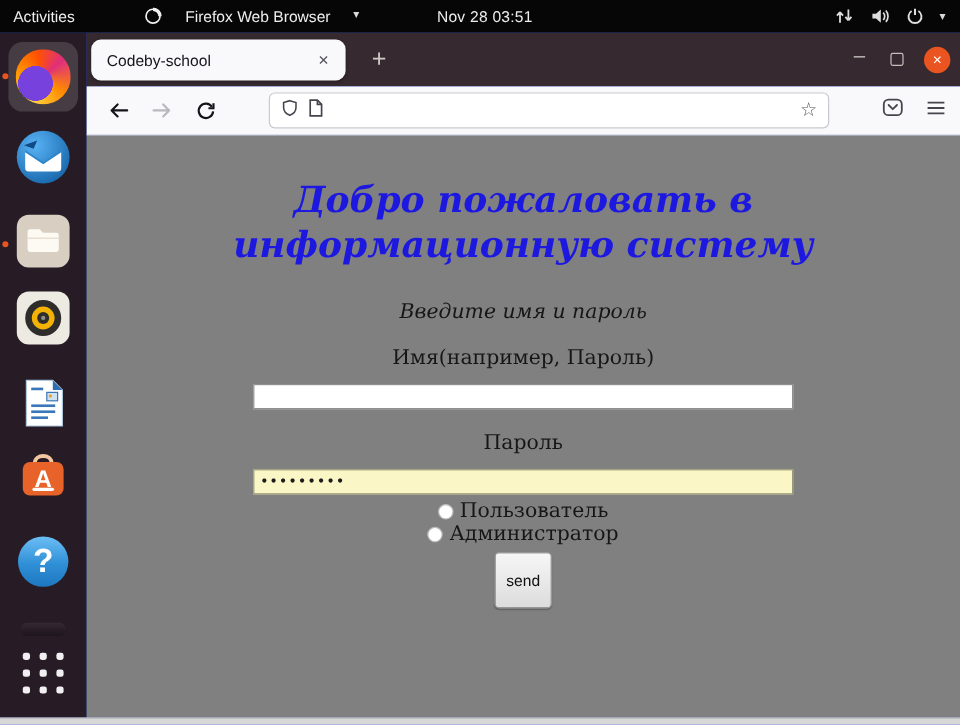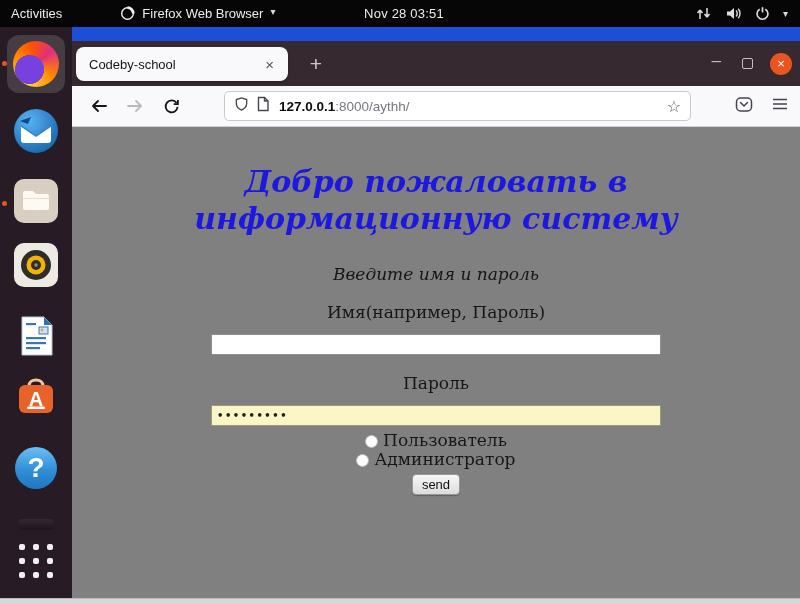--- a/index.html
+++ b/index.html
@@ -3,42 +3,42 @@
 <meta charset="utf-8">
 <style>
   html,body { margin:0; padding:0; }
   body { width:800px; height:604px; overflow:hidden; font-family:"Liberation Sans",sans-serif; }
   .screen { position:relative; width:800px; height:604px; background:#1d4ed8; }
 
   
   .topbar { position:absolute; top:0; left:0; width:800px; height:27px; background:#060606;
             color:#ededed; display:flex; align-items:center; font-size:13px; z-index:6; }
   .activities { padding:0 16px 0 11px; }
-  .appmenu { display:flex; gap:7px; margin-left:42px; }
+  .appmenu { display:flex; gap:19px; margin-left:42px; }
   .caret { font-size:10px; color:#d9d9d9; }
   .tb-clock { position:absolute; left:50%; transform:translateX(-45%); letter-spacing:.2px; }
   .tb-right { position:absolute; right:0; top:0; height:27px; display:flex; align-items:center; gap:13px; padding-right:12px; }
   .tb-icon { display:flex; align-items:center; }
 
   
   .dock { position:absolute; left:0; top:27px; width:72px; height:571px; background:#271c26; z-index:5; }
   .dock-item { position:absolute; left:12px; width:48px; height:48px; display:flex; align-items:center; justify-content:center; }
   .active-bg { position:absolute; left:7px; top:7px; width:58px; height:58px; border-radius:12px; background:rgba(255,255,255,.14); }
   .run-dot { position:absolute; left:2px; width:5px; height:5px; border-radius:50%; background:#e95420; }
   .ff-logo { width:46px; height:46px; border-radius:50%;
     background:
       radial-gradient(circle at 36% 62%, #7741de 0 35%, rgba(0,0,0,0) 36%),
       conic-gradient(from 200deg, #ffd23c, #ff9e00 .2turn, #ff5200 .4turn, #e02e7c .58turn, #ff8a00 .8turn, #ffd23c);
   }
   .trash-pill { width:38px; height:11px; border-radius:6px; background:linear-gradient(#352833,#1d141c); }
   .app-grid { display:grid; grid-template-columns:repeat(3,6px); grid-template-rows:repeat(3,6px); gap:8px; }
   .app-grid span { width:6px; height:6px; border-radius:2px; background:#f2eff2; }
 
   
-  .window { position:absolute; left:72px; top:41px; width:728px; height:468px; }
+  .window { position:absolute; left:72px; top:27px; width:728px; height:468px; }
   .tabbar { position:relative; height:45px; background:#362a30; }
   .tab { position:absolute; left:4px; top:6px; width:212px; height:34px; background:#f9f9fb; border-radius:8px;
          display:flex; align-items:center; padding:0 10px 0 13px; box-sizing:border-box;
          font-size:13px; color:#15141a; box-shadow:0 1px 3px rgba(0,0,0,.3); }
   .tab-title { flex:1; white-space:nowrap; overflow:hidden; }
   .tab-close { color:#55555e; font-size:15px; line-height:15px; padding:2px 4px; border-radius:3px; }
   .newtab { position:absolute; left:230px; top:9px; width:28px; height:28px; text-align:center;
             color:#cfc9c5; font-size:21px; line-height:27px; font-weight:300; border-radius:4px; }
   .win-controls { position:absolute; right:8px; top:0; height:45px; display:flex; align-items:center; gap:17px; }
   .btn-min { color:#c6c0bc; font-size:17px; line-height:10px; padding:0 4px 6px; }
@@ -70,21 +70,21 @@
   .pass-input { background:#fbf6c5; border:1px solid #9a9a78;
                 font-family:"DejaVu Sans",sans-serif; font-weight:bold; font-size:10px;
                 letter-spacing:1.5px; color:#1c1c1c; }
   .radios { margin-top:5px; font-size:17px; line-height:19px; }
   .radios label { display:block; }
   input[type="radio"] { appearance:none; -moz-appearance:none; -webkit-appearance:none;
                         width:13px; height:13px; border-radius:50%; background:#fff;
                         border:1px solid #b9b9b9; margin:0 5px 0 0; vertical-align:-2px; }
   .send-btn { margin-top:5px; font-family:"Liberation Sans",sans-serif; font-size:13px; color:#101010;
               background:linear-gradient(#f7f7f7,#dcdcdc); border:1px solid #989898; border-radius:4px;
-              padding:2px 9px; box-shadow:0 1px 1px rgba(0,0,0,.25); }
+              padding:15px 9px; box-shadow:0 1px 1px rgba(0,0,0,.25); }
 
   .bottom-strip { position:absolute; left:0; bottom:0; width:800px; height:6px;
                   background:#d7d7d7; border-top:1px solid #bdbdbd; box-sizing:border-box; z-index:7; }
 </style>
 </head>
 <body>
 
 <div class="screen">
 
   <div class="topbar">
@@ -261,21 +261,20 @@
           <svg width="15" height="16" viewBox="0 0 16 16">
               <path d="M8 1.5 L13.5 3.2 V7.5 C13.5 11 11 13.2 8 14.5 C5 13.2 2.5 11 2.5 7.5 V3.2 Z" fill="none" stroke="#45454e" stroke-width="1.4"></path>
             </svg>
         </span>
         <span>
           <svg width="14" height="16" viewBox="0 0 14 16">
               <path d="M2.5 1.5 h6 l3.5 3.5 v9.5 h-9.5 z" fill="none" stroke="#45454e" stroke-width="1.4"></path>
               <path d="M8.5 1.5 v3.5 h3.5" fill="none" stroke="#45454e" stroke-width="1.4"></path>
             </svg>
         </span>
-        <span class="url-text"><span class="url-host">127.0.0.1</span><span class="url-path">:8000/aythh/</span></span>
         <span class="url-star">☆</span>
       </div>
       <span class="toolbar-right">
         <span>
           <svg width="18" height="17" viewBox="0 0 18 17">
               <rect x="1.5" y="2" width="15" height="13" rx="4" fill="none" stroke="#45454e" stroke-width="1.5"></rect>
               <path d="M5.5 6.5 l3.5 3.5 L12.5 6.5" fill="none" stroke="#45454e" stroke-width="1.5" stroke-linecap="round" stroke-linejoin="round"></path>
             </svg>
         </span>
         <span>

